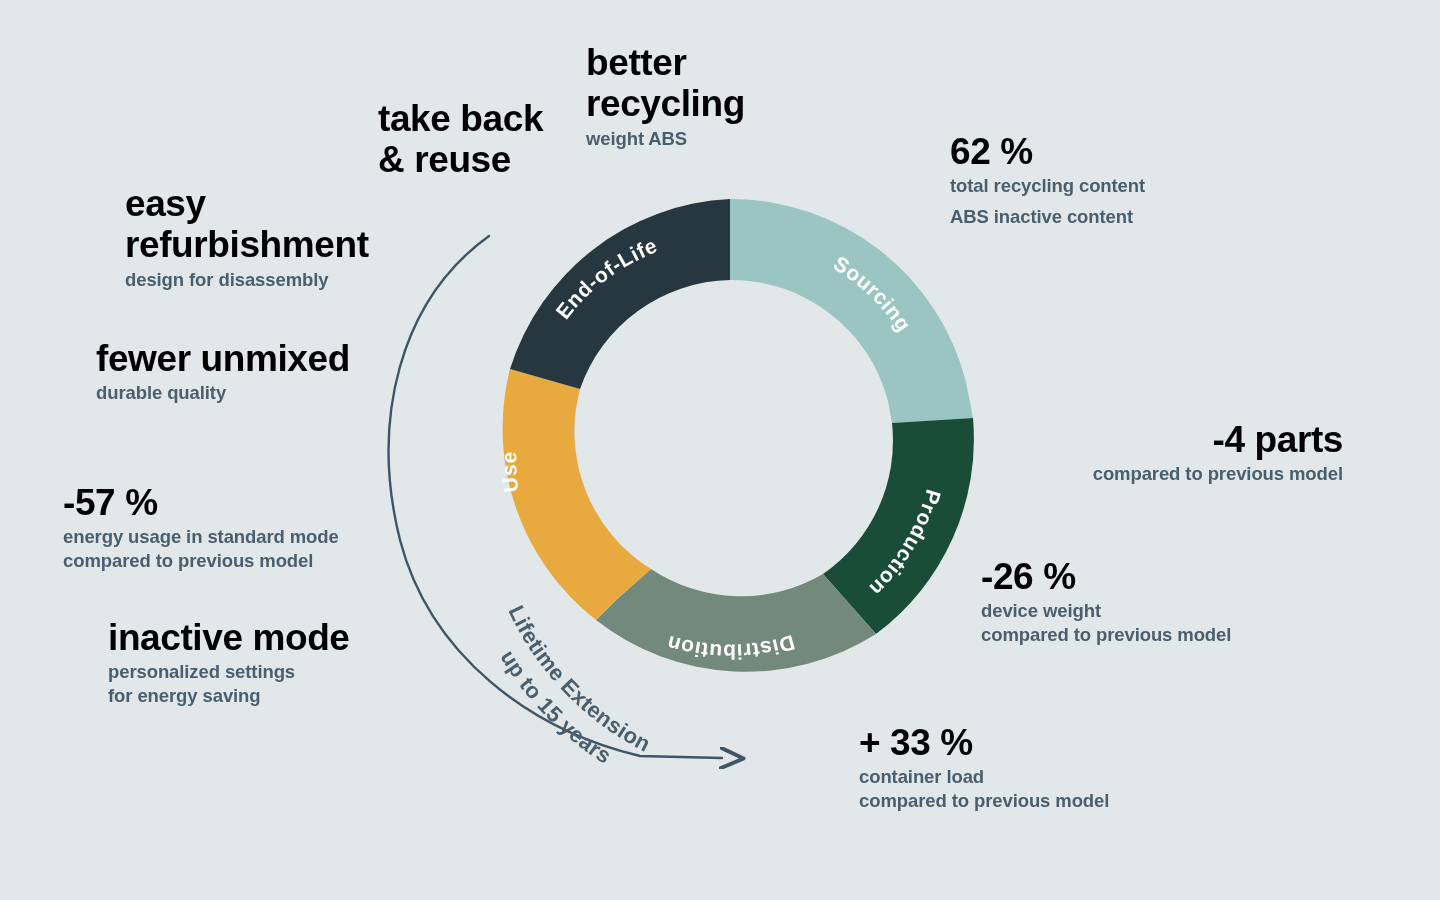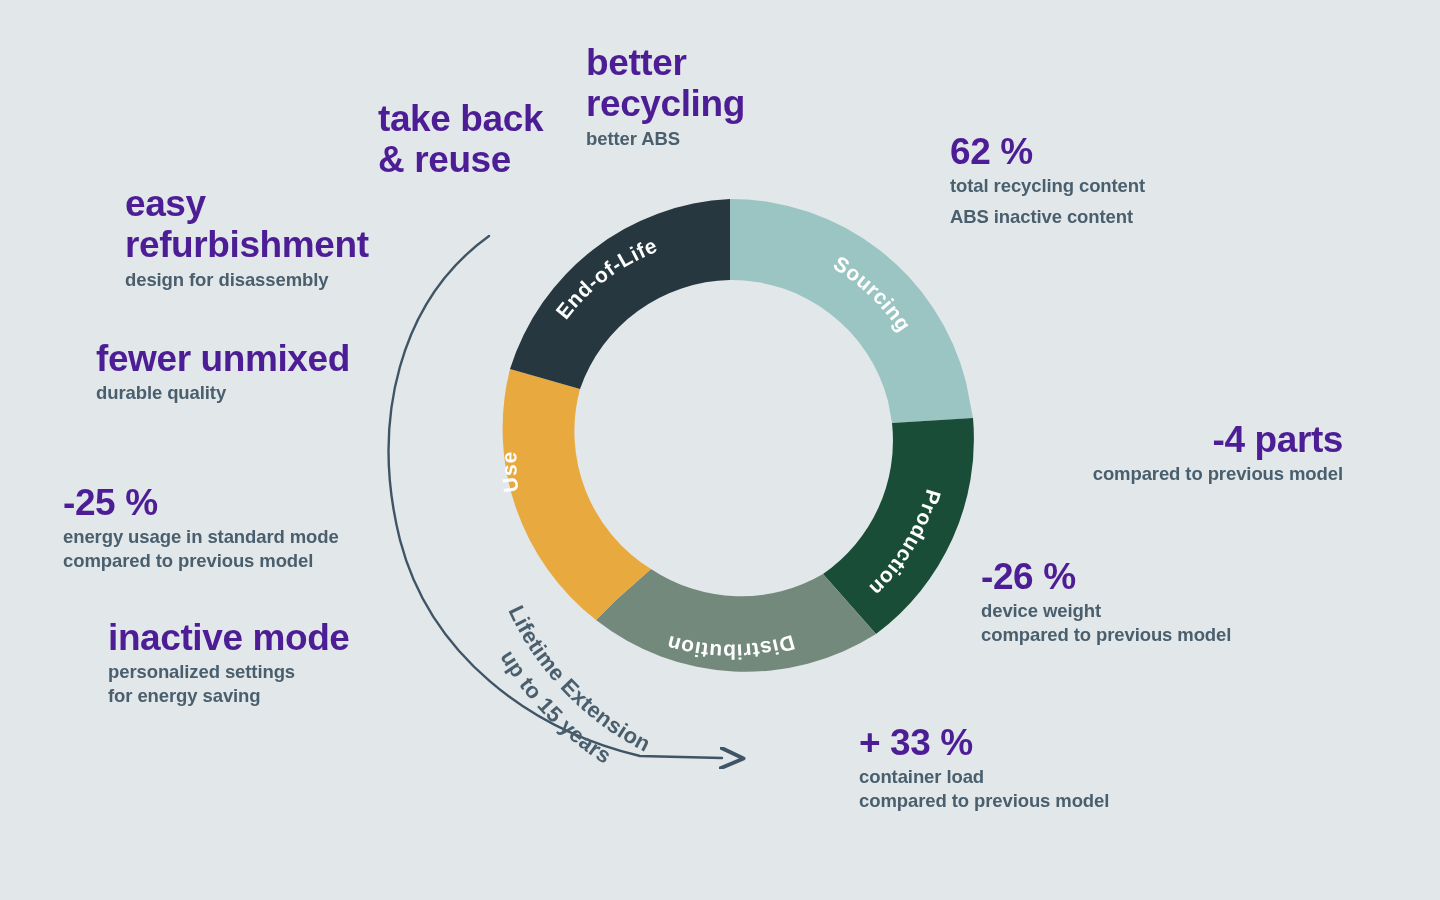--- a/index.html
+++ b/index.html
@@ -19,21 +19,21 @@
     -webkit-font-smoothing: antialiased;
   }
 
   .block { position: absolute; }
 
   .headline {
     font-weight: 700;
     font-size: 35px;
     line-height: 1.12;
     letter-spacing: -0.4px;
-    color: #4c1d95;
+    color: #000000;
     white-space: pre-line;
   }
   .headline.big {
     font-size: 37px;
   }
   .sub {
     font-weight: 700;
     font-size: 18.5px;
     line-height: 1.25;
     letter-spacing: -0.1px;
@@ -162,36 +162,36 @@
   </div>
 
   <div class="block ta-l" style="left:378px; top:98px; width:240px;">
     <div class="headline big">take back
 &amp; reuse</div>
   </div>
 
   <div class="block ta-l" style="left:586px; top:42px; width:250px;">
     <div class="headline big">better
 recycling</div>
-    <div class="sub">better ABS</div>
+    <div class="sub">weight ABS</div>
   </div>
 
   <div class="block ta-l" style="left:125px; top:183px; width:330px;">
     <div class="headline big">easy
 refurbishment</div>
     <div class="sub">design for disassembly</div>
   </div>
 
   <div class="block ta-l" style="left:96px; top:338px; width:330px;">
     <div class="headline big">fewer unmixed</div>
     <div class="sub">durable quality</div>
   </div>
 
   <div class="block ta-l" style="left:63px; top:482px; width:340px;">
-    <div class="headline big">-25 %</div>
+    <div class="headline big">-57 %</div>
     <div class="sub">energy usage in standard mode
 compared to previous model</div>
   </div>
 
   <div class="block ta-l" style="left:108px; top:617px; width:330px;">
     <div class="headline big">inactive mode</div>
     <div class="sub">personalized settings
 for energy saving</div>
   </div>
 

